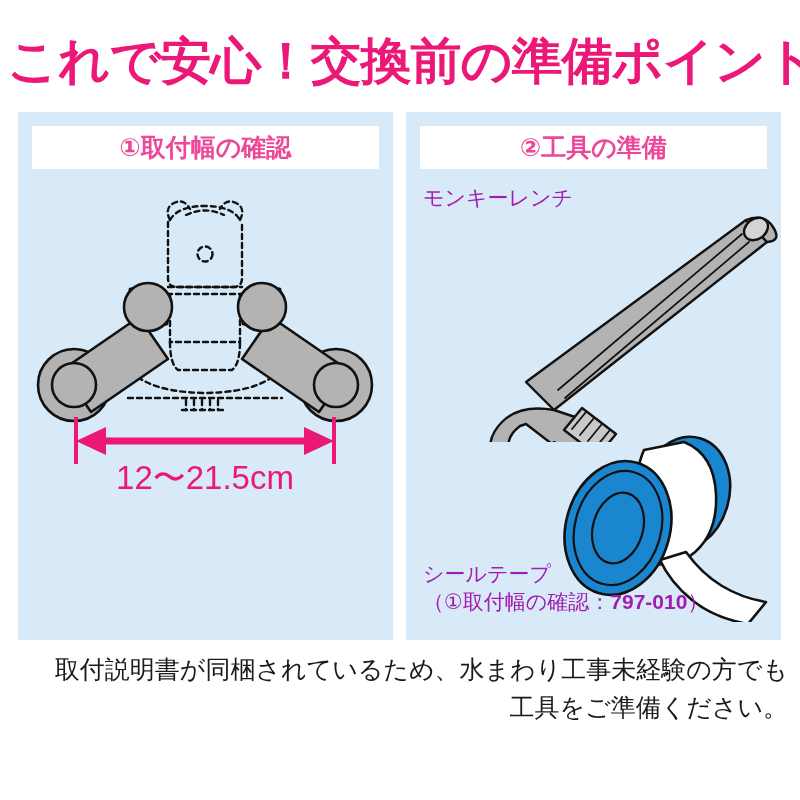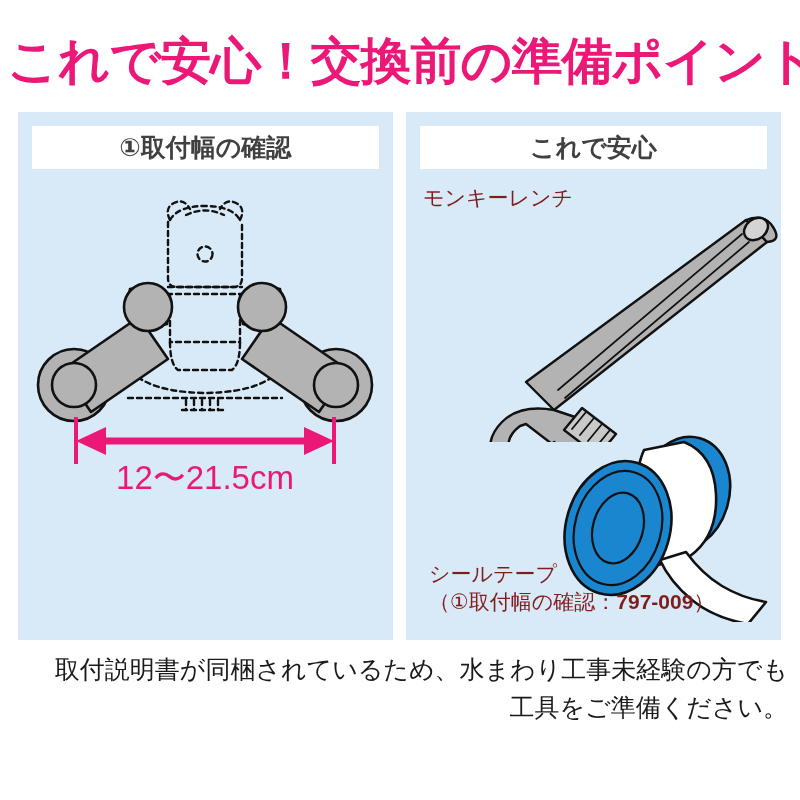--- a/index.html
+++ b/index.html
@@ -59,47 +59,47 @@
     left: 14px;
     top: 14px;
     width: 347px;
     height: 43px;
     background: #ffffff;
     display: flex;
     align-items: center;
     justify-content: center;
   }
   .panel-header-text {
-    color: #404040;
+    color: #ec4899;
     font-size: 25px;
     font-weight: bold;
     line-height: 1;
     white-space: nowrap;
   }
 
   
   .faucet-area {
     position: absolute;
     left: 0;
     top: 62px;
     width: 330px;
     height: 466px;
   }
   .faucet-svg { display: block; }
 
   
   .tool-caption {
     position: absolute;
-    color: #7f1d1d;
+    color: #a21caf;
     font-size: 21px;
     line-height: 1.32;
     white-space: nowrap;
   }
   .tool-caption.wrench-cap { left: 17px; top: 72px; }
-  .tool-caption.tape-cap   { left: 17px; top: 448px; margin-left: 6px; }
+  .tool-caption.tape-cap   { left: 17px; top: 448px; }
   .tape-code { font-weight: bold; }
 
   .wrench-area {
     position: absolute;
     left: 40px;
     top: 100px;
     width: 340px;
     height: 230px;
   }
   .tape-area {
@@ -207,21 +207,21 @@
           <path d="M 58 267 L 88 253 L 88 281 Z" stroke="none"></path>
           <path d="M 316 267 L 286 253 L 286 281 Z" stroke="none"></path>
         </g>
         <text x="187" y="315" fill="#ec1878" font-family="'Liberation Sans', sans-serif" font-size="33" text-anchor="middle">12〜21.5cm</text>
       </svg>
     </div>
   </div>
 
   <div class="panel">
     <div class="panel-header">
-      <span class="panel-header-text">これで安心</span>
+      <span class="panel-header-text">②工具の準備</span>
     </div>
 
     <div class="tool-caption wrench-cap">
       <div>モンキーレンチ</div>
     </div>
 
     <div class="wrench-area">
       <svg width="340" height="230" viewBox="0 0 340 230" xmlns="http://www.w3.org/2000/svg">
         <g stroke="#111111" stroke-width="2.4" stroke-linejoin="round" stroke-linecap="round">
 
@@ -266,21 +266,21 @@
           <ellipse cx="92" cy="96" rx="52" ry="68" fill="#1b86d0" transform="rotate(16 92 96)"></ellipse>
           <ellipse cx="92" cy="96" rx="43" ry="58" fill="#1b86d0" transform="rotate(16 92 96)" stroke-width="2.2"></ellipse>
 
           <ellipse cx="92" cy="96" rx="25" ry="36" fill="#1b86d0" transform="rotate(16 92 96)" stroke-width="2.2"></ellipse>
         </g>
       </svg>
     </div>
 
     <div class="tool-caption tape-cap">
       <div>シールテープ</div>
-      <div><span>（①取付幅の確認：</span><span class="tape-code">797-009</span><span>）</span></div>
+      <div><span>（①取付幅の確認：</span><span class="tape-code">797-010</span><span>）</span></div>
     </div>
   </div>
 </div>
 
 <div class="bottom-note">
   <div class="note-line">取付説明書が同梱されているため、水まわり工事未経験の方でも</div>
   <div class="note-line">工具をご準備ください。</div>
 </div>
 
 </body></html>

